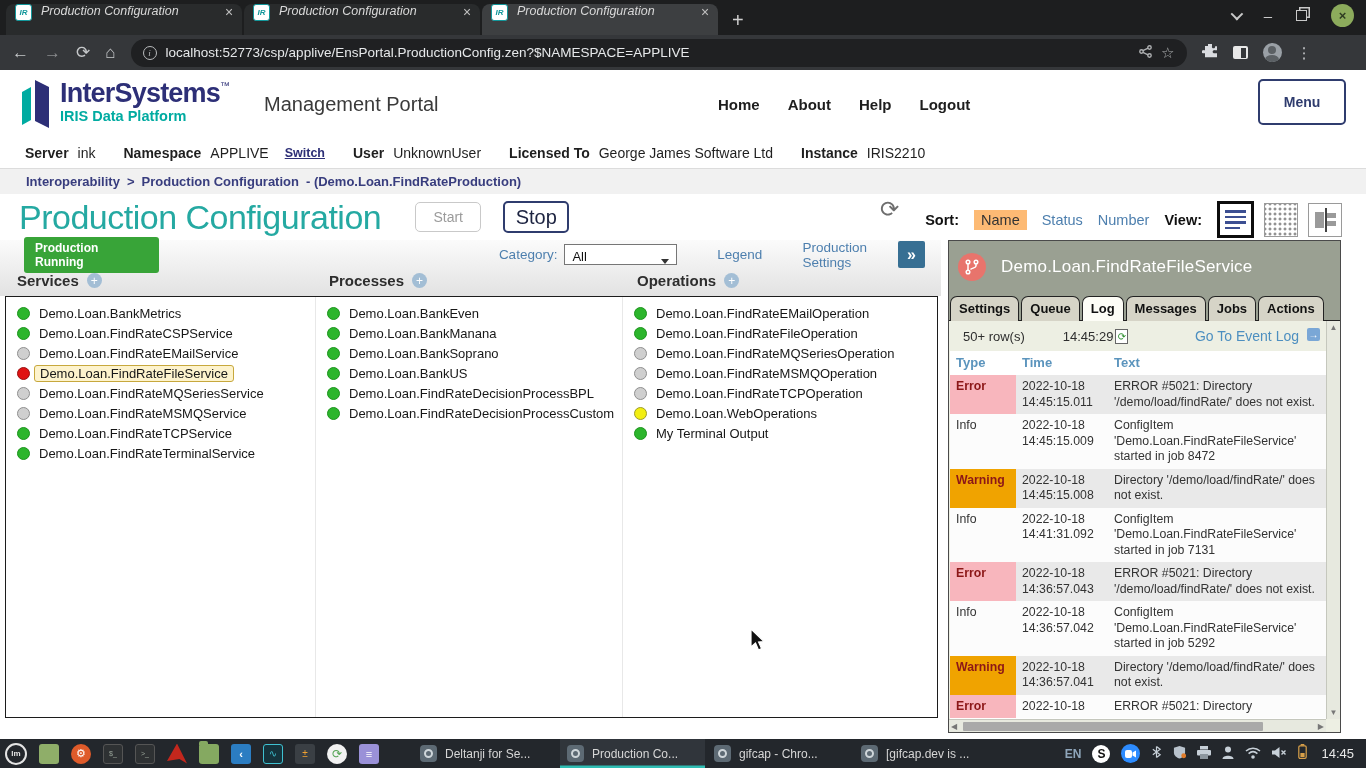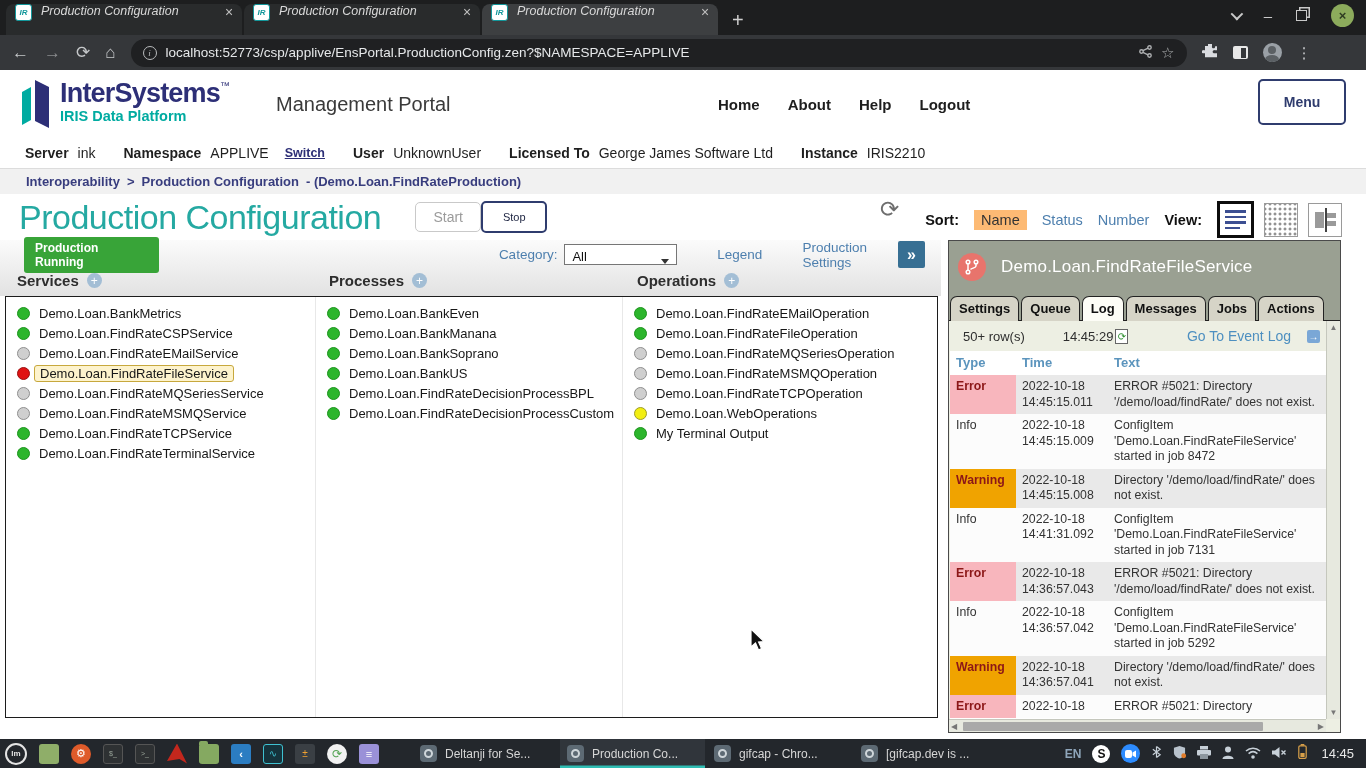--- a/index.html
+++ b/index.html
@@ -33,36 +33,36 @@
   .avatar-c::before { content:""; position:absolute; left:5.5px; top:3px; width:8px; height:8px; border-radius:50%; background:#5b6064; }
   .avatar-c::after { content:""; position:absolute; left:2.5px; top:12px; width:14px; height:9px; border-radius:50%; background:#5b6064; }
   .dots3 { font-size:15px; color:#c6c8ca; }
 
   
   .phead-row { height:68px; display:flex; align-items:center; padding:0 22px; position:relative; background:#fff; }
   .logo { display:flex; gap:8px; align-items:flex-start; }
   .logo-block .l1 { color:#2d2f77; font-weight:bold; font-size:27px; letter-spacing:-0.8px; line-height:1; }
   .logo-block .tm { font-size:10px; vertical-align:top; color:#2d2f77; }
   .logo-block .l2 { color:#00aba1; font-weight:bold; font-size:14.5px; margin-top:1px; }
-  .mp-title { font-size:20px; color:#3a3a3a; margin-left:46px; }
+  .mp-title { font-size:20px; color:#3a3a3a; margin-left:34px; }
   .hnav { position:absolute; left:718px; display:flex; gap:28px; font-weight:bold; font-size:15px; color:#1e1e1e; }
   .hlink { cursor:default; }
   .menu-btn { position:absolute; right:20px; top:9px; width:88px; height:46px; border:2px solid #2f3c6e; border-radius:5px; color:#2f3c6e; font-weight:bold; font-size:14px; background:#fff; display:flex; align-items:center; justify-content:center; }
 
   .infobar { height:30px; display:flex; align-items:center; padding:0 25px; font-size:14px; color:#1f1f1f; }
   .ib-lbl { font-weight:bold; margin-right:9px; }
   .ib-val { margin-right:28px; }
   .ib-link { color:#2d2f77; text-decoration:underline; font-weight:bold; font-size:12.5px; margin-right:28px; }
 
   .crumbrow { height:26px; background:#f1f1f1; border-top:1px solid #dcdcdc; display:flex; align-items:center; padding:0 26px; font-size:13px; font-weight:bold; color:#383d7e; gap:7px; }
 
   .titlerow { height:46px; position:relative; display:flex; align-items:center; padding-left:19px; background:#fff; }
   .big-title { color:#25a9a2; font-size:34px; font-weight:normal; letter-spacing:-0.5px; }
   .start-btn { margin-left:34px; width:66px; height:30px; border:1px solid #c9c9c9; border-radius:5px; color:#9b9b9b; font-size:14px; background:#fff; display:flex; align-items:center; justify-content:center; }
-  .stop-btn { width:66px; height:32px; border:2px solid #2f3c6e; border-radius:5px; color:#1c2340; font-size:11px; background:#fff; display:flex; align-items:center; justify-content:center; }
+  .stop-btn { margin-left:22px; width:66px; height:32px; border:2px solid #2f3c6e; border-radius:5px; color:#1c2340; font-size:20px; background:#fff; display:flex; align-items:center; justify-content:center; }
   .spinner { position:absolute; left:880px; top:2px; font-size:23px; color:#6e6e6e; }
   .sortview { position:absolute; right:24px; top:7px; display:flex; align-items:center; gap:15px; font-size:14.5px; }
   .sv-lbl { font-weight:bold; color:#111; }
   .sortopt { color:#4d7fae; }
   .sortopt.sel { color:#333; background:#fdba74; padding:2px 7px; }
   .view-icos { display:flex; gap:10px; align-items:center; }
   .vi-list { width:37px; height:37px; border:3px solid #0d0d0d; background:#fff; display:flex; flex-direction:column; justify-content:center; gap:3px; padding:0 5px; }
   .vi-list i { display:block; height:2.5px; background:#3c4f92; }
   .vi-list i:nth-child(4) { width:70%; }
   .vi-grid { width:34px; height:34px; border:1px solid #9a9a9a; background-color:#fff; background-image:radial-gradient(#6e6e6e 1.2px, transparent 1.4px); background-size:5px 5px; background-position:2.5px 2.5px; }
@@ -104,21 +104,21 @@
   .pheader { height:52px; display:flex; align-items:center; padding:0 9px; gap:15px; }
   .picon { width:28px; height:28px; min-width:28px; border-radius:50%; background:#e8746c; display:flex; align-items:center; justify-content:center; }
   .ptitle { color:#fff; font-size:17px; letter-spacing:0.2px; }
   .ptabs { display:flex; padding-left:1px; gap:2px; height:27px; align-items:flex-end; position:relative; z-index:2; }
   .ptab { border:1px solid #222; border-bottom:none; border-radius:7px 7px 0 0; background:#d6d4c7; font-size:13px; padding:4px 8px 5px; color:#111; margin-bottom:-1px;font-weight:bold; }
   .ptab.active { background:#fdfdf6; font-weight:bold; }
   .pbody { position:absolute; top:79px; left:0; right:0; bottom:0; background:#edefe3; border-top:1px solid #222; }
   .ltb { height:30px; display:flex; align-items:center; font-size:13px; color:#2e2e2e; padding:0 20px 0 14px; }
   .ltb-time { margin-left:38px; }
   .refresh-sq { width:13px; height:15px; background:#fff; border:1px solid #666; color:#2f8f2f; font-size:10px; line-height:13px; text-align:center; margin-left:2px; }
-  .evt-link { margin-left:auto; color:#4d8fc0; font-size:14px; display:flex; align-items:center; gap:16px; }
+  .evt-link { margin-left:auto; color:#4d8fc0; font-size:14px; display:flex; align-items:flex-start; gap:8px; }
   .evt-arrow { width:13px; height:13px; background:#7aa7d6; border-radius:2px; color:#fff; font-size:10px; line-height:13px; text-align:center; }
   .logtable { position:absolute; top:30px; left:1px; right:14px; bottom:13px; overflow:hidden; background:#fff; }
   .lheadrow { display:grid; grid-template-columns:66px 92px 1fr; }
   .lhc { color:#5b94bd; font-weight:bold; font-size:13px; padding:4px 6px 5px; }
   .lrow { display:grid; grid-template-columns:66px 92px 1fr; font-size:12.3px; line-height:15.5px; color:#333; background:#fcfcfc; }
   .lrow.odd { background:#e9e9e9; }
   .tcell { padding:4px 6px; }
   .type-Error { background:#f8b6bd; color:#8c1717; font-weight:bold; }
   .type-Warning { background:#f0a300; color:#8c1717; font-weight:bold; }
   .vscroll { position:absolute; right:0; top:0; bottom:13px; width:14px; background:#e7e9df; border-left:1px solid #c5c7bd; color:#777; font-size:8px; text-align:center; }

